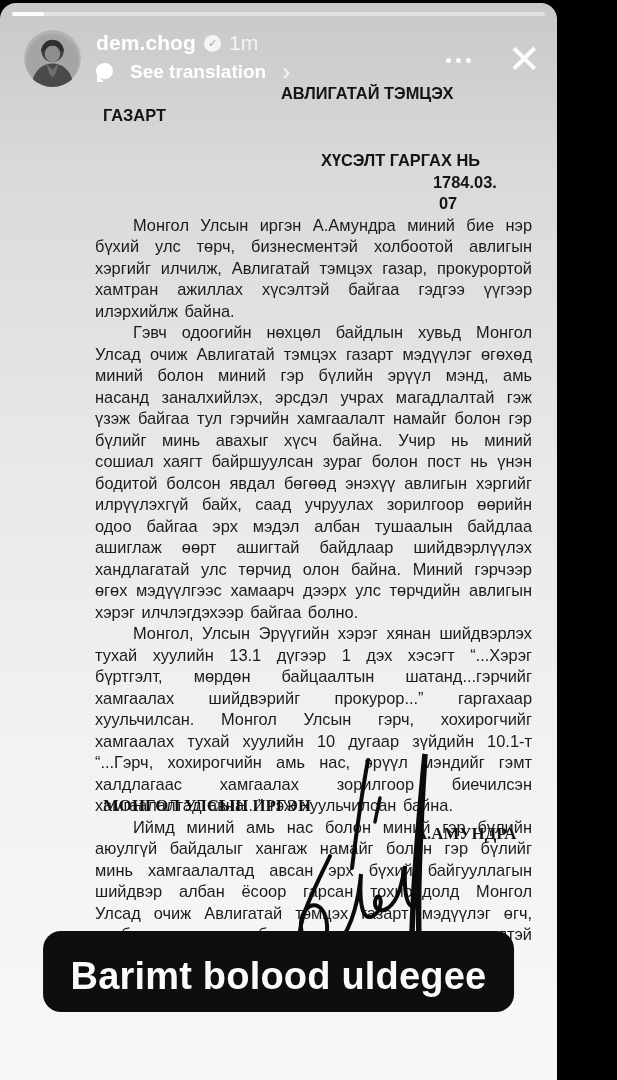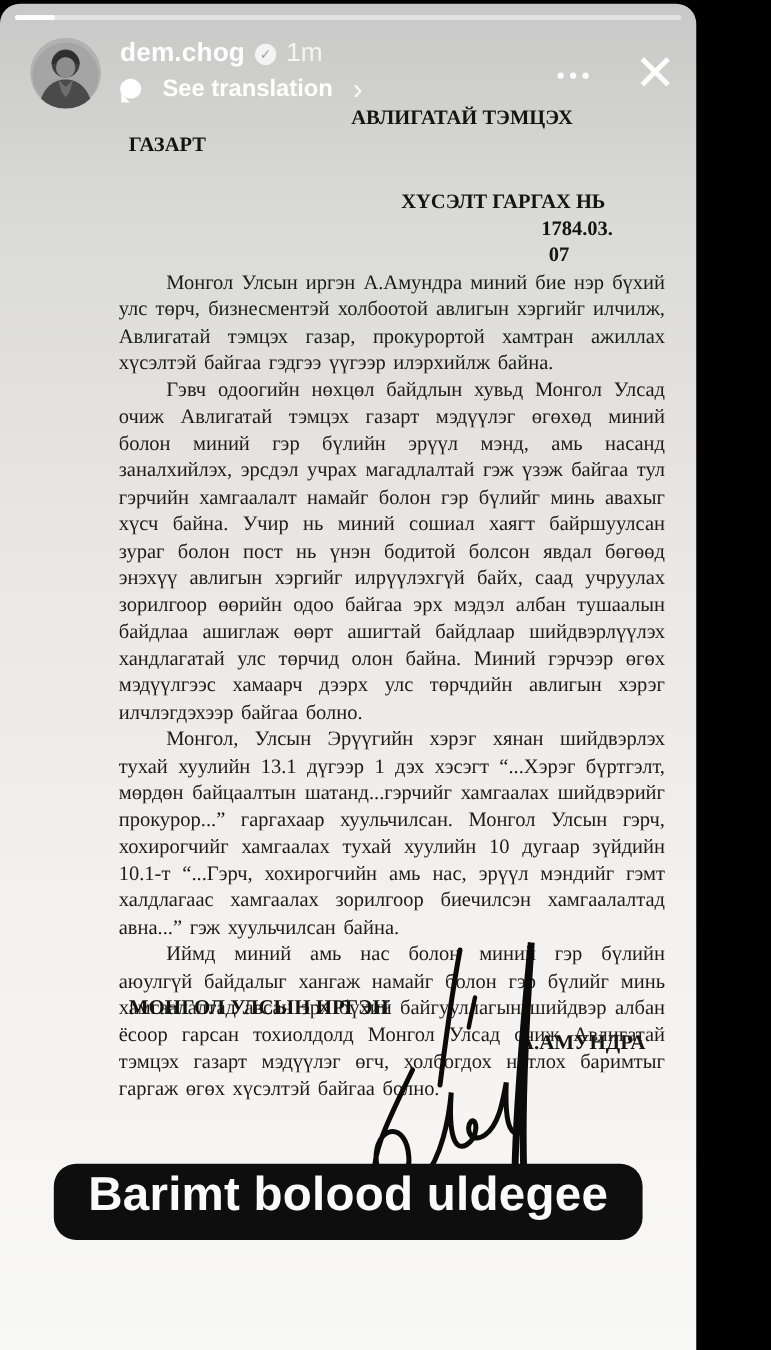--- a/index.html
+++ b/index.html
@@ -33,40 +33,40 @@
     border-left:7px solid #fff;border-top:7px solid transparent;}
   .see-translation{color:#fff;font-weight:700;font-size:19px;}
   .chevron{color:rgba(255,255,255,0.85);font-size:24px;line-height:18px;font-weight:400;}
   .more-btn{position:absolute;right:80px;top:24px;display:flex;gap:5px;padding:6px;cursor:pointer;}
   .more-btn i{width:5px;height:5px;border-radius:50%;background:#fdfdfd;display:block;}
   .close-btn{position:absolute;right:16px;top:8px;color:#fdfdfd;font-size:40px;font-weight:200;
     line-height:46px;cursor:pointer;font-family:"DejaVu Sans",sans-serif;}
   
   .doc{
     position:absolute;left:95px;top:80px;width:437px;color:#1b1b1b;
-    font-family:Liberation Serif, serif;font-size:16.4px;line-height:21.5px;
+    font-family:Liberation Sans, sans-serif;font-size:16.4px;line-height:21.5px;
   }
   .doc .h{font-weight:700;white-space:nowrap;color:#141414;}
   .h-addr1{margin-left:186px;}
   .h-addr2{margin-left:8px;}
   .h-title{margin-left:226px;margin-top:24px;}
   .h-date1{margin-left:338px;}
   .h-date2{margin-left:344px;}
   .doc p{margin:0;text-align:justify;text-indent:38px;word-spacing:2px;}
   .sig-block{position:absolute;left:95px;top:792px;width:437px;
     font-family:"Liberation Serif","DejaVu Serif",serif;color:#141414;font-weight:700;
     font-size:16.8px;line-height:22px;}
   .sig-l1{margin-left:20px;}
   .sig-l2{margin-left:8px;}
   .sig-name{margin-left:320px;margin-top:6px;white-space:nowrap;}
   .signature-svg{position:absolute;left:272px;top:745px;z-index:3;}
   
   .caption{
     position:absolute;top:928px;left:50%;transform:translateX(-50%);
-    background:#0e0e0e;border-radius:18px;padding:4px 28px 14px;z-index:4;
+    background:#0e0e0e;border-radius:18px;padding:24px 28px 14px;z-index:4;
   }
   .caption span{
     color:#fafafa;font-size:38px;font-weight:700;letter-spacing:.2px;white-space:nowrap;
     font-family:"Liberation Sans","DejaVu Sans",sans-serif;
   }
 </style>
 </head>
 <body>
 
 <div class="story">

